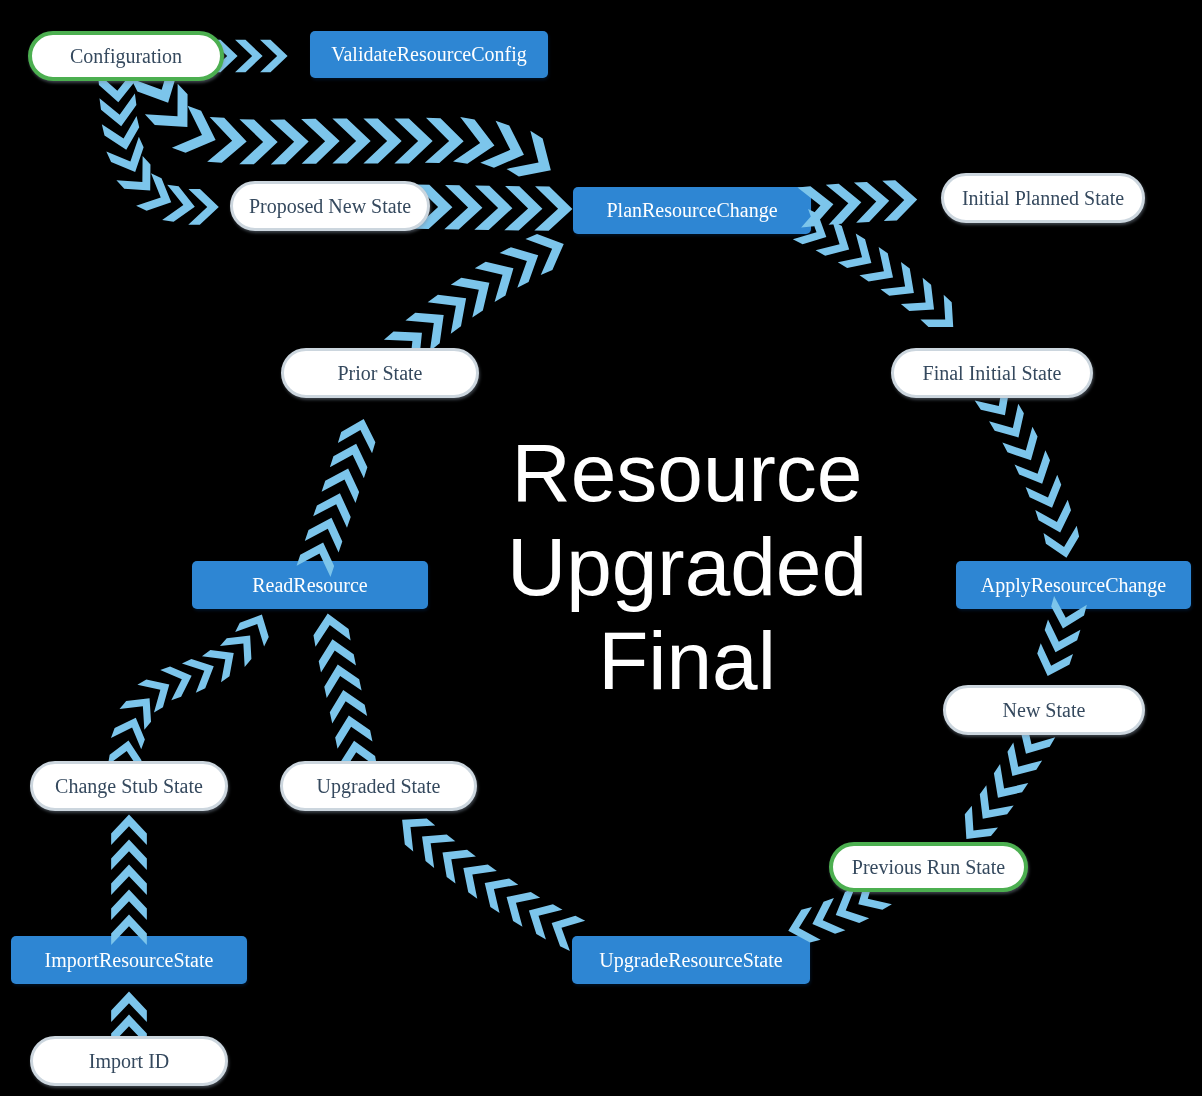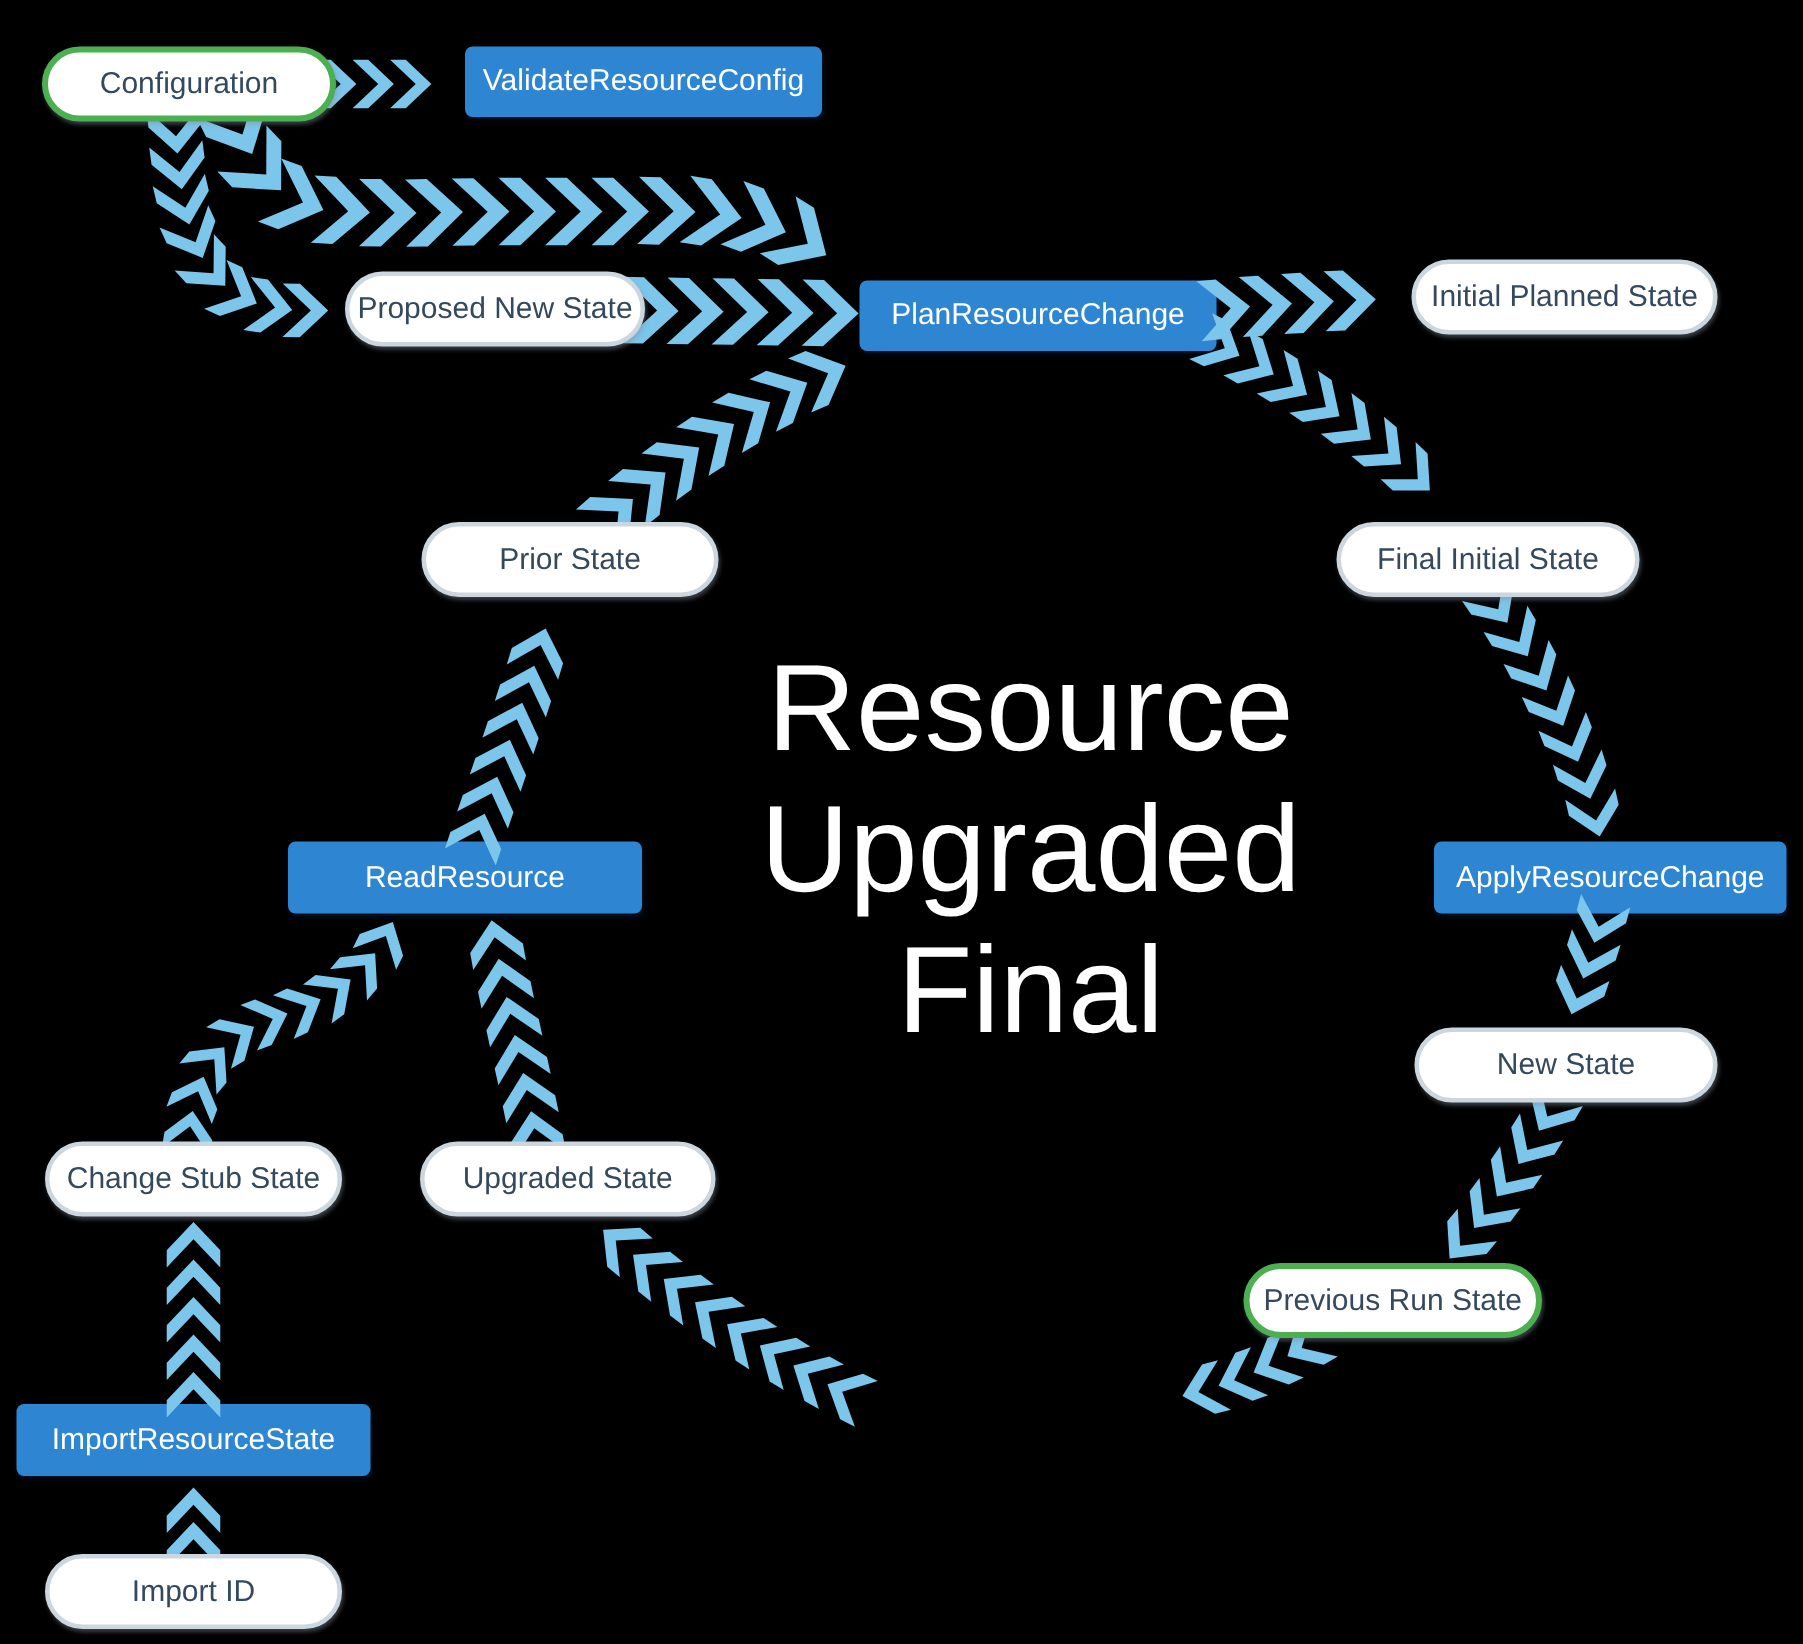--- a/index.html
+++ b/index.html
@@ -4,21 +4,21 @@
 <style>
   :root{
     --bg:#000000; --node-fill:#ffffff; --node-border:#ccd6de; --highlight-border:#4caf50;
     --rpc-fill:#2e86d3; --rpc-text:#ffffff; --node-text:#35495e; --arrow:#7cc5eb; --title-text:#ffffff;
   }
   html,body{margin:0;padding:0;background:var(--bg);}
   .stage{position:relative;width:1202px;height:1096px;background:var(--bg);overflow:hidden;
          font-family:"Liberation Sans",sans-serif;}
   .flow{position:absolute;left:0;top:0;z-index:3;pointer-events:none;}
   .node{position:absolute;box-sizing:border-box;display:flex;align-items:center;justify-content:center;
-        text-align:center;white-space:nowrap;}
+        text-align:center;white-space:nowrap;font-family:Liberation Serif, serif;}
   .pill{background:var(--node-fill);border:3px solid var(--node-border);border-radius:27px;
         color:var(--node-text);font-size:20px;z-index:4;box-shadow:1px 2px 3px rgba(130,145,160,0.45);}
   .pill.highlight{border-width:4px;border-color:var(--highlight-border);}
   .rpc{background:var(--rpc-fill);color:var(--rpc-text);border-radius:5px;font-size:20px;z-index:2;
        box-shadow:1px 2px 3px rgba(0,30,60,0.55);}
   .title{position:absolute;left:377px;top:386px;width:620px;z-index:1;color:var(--title-text);
          font-size:82px;line-height:94px;text-align:center;font-weight:400;margin-top:40px;}
 </style>
 </head>
 <body>
@@ -177,16 +177,17 @@
   <div class="node pill" style="left:943px;top:685px;width:202px;height:50px">New State</div>
 
   <div class="node pill" style="left:30px;top:761px;width:198px;height:50px">Change Stub State</div>
 
   <div class="node pill" style="left:280px;top:761px;width:197px;height:50px">Upgraded State</div>
 
   <div class="node pill highlight" style="left:829px;top:842px;width:199px;height:50px">Previous Run State</div>
 
   <div class="node rpc" style="left:11px;top:936px;width:236px;height:48px">ImportResourceState</div>
 
+  <div class="node rpc" style="left:572px;top:936px;width:238px;height:48px">UpgradeResourceState</div>
 
   <div class="node pill" style="left:30px;top:1036px;width:198px;height:50px">Import ID</div>
 
 </div>
 
 </body></html>

